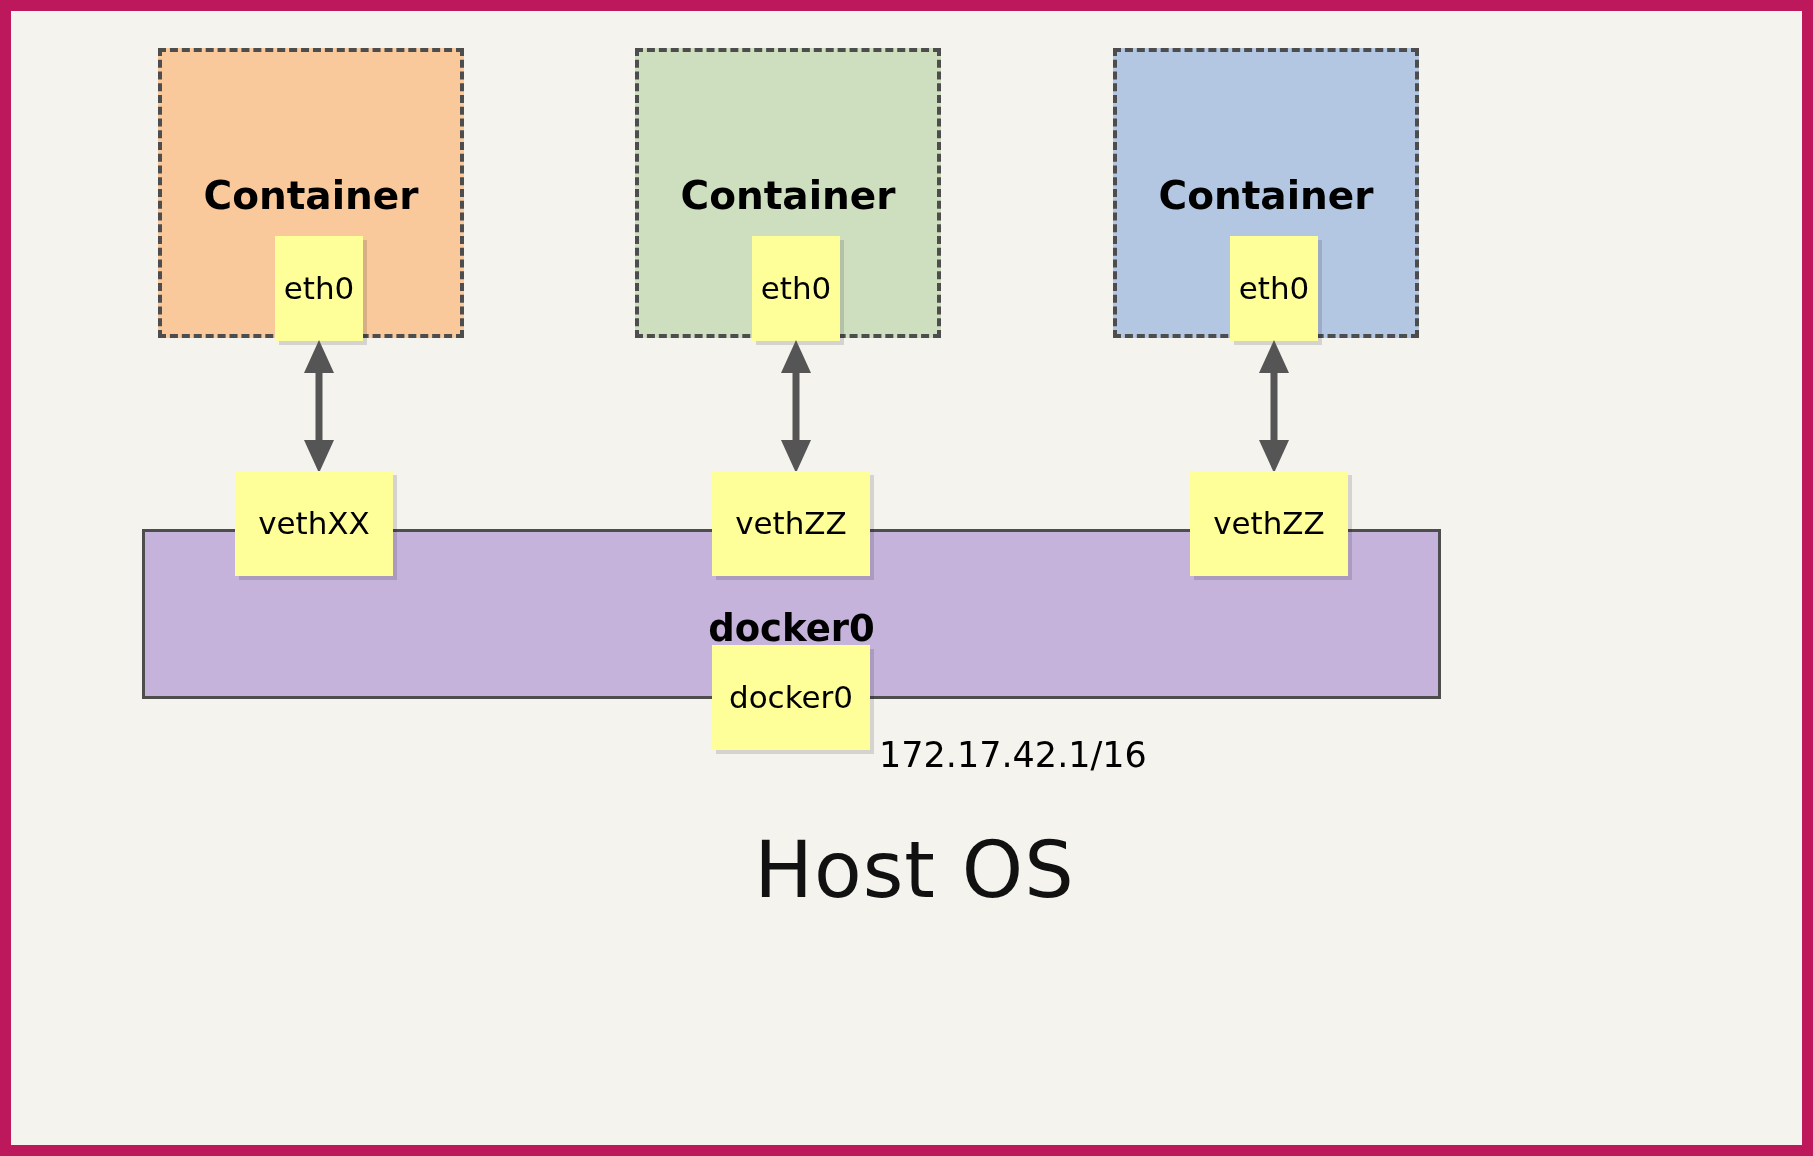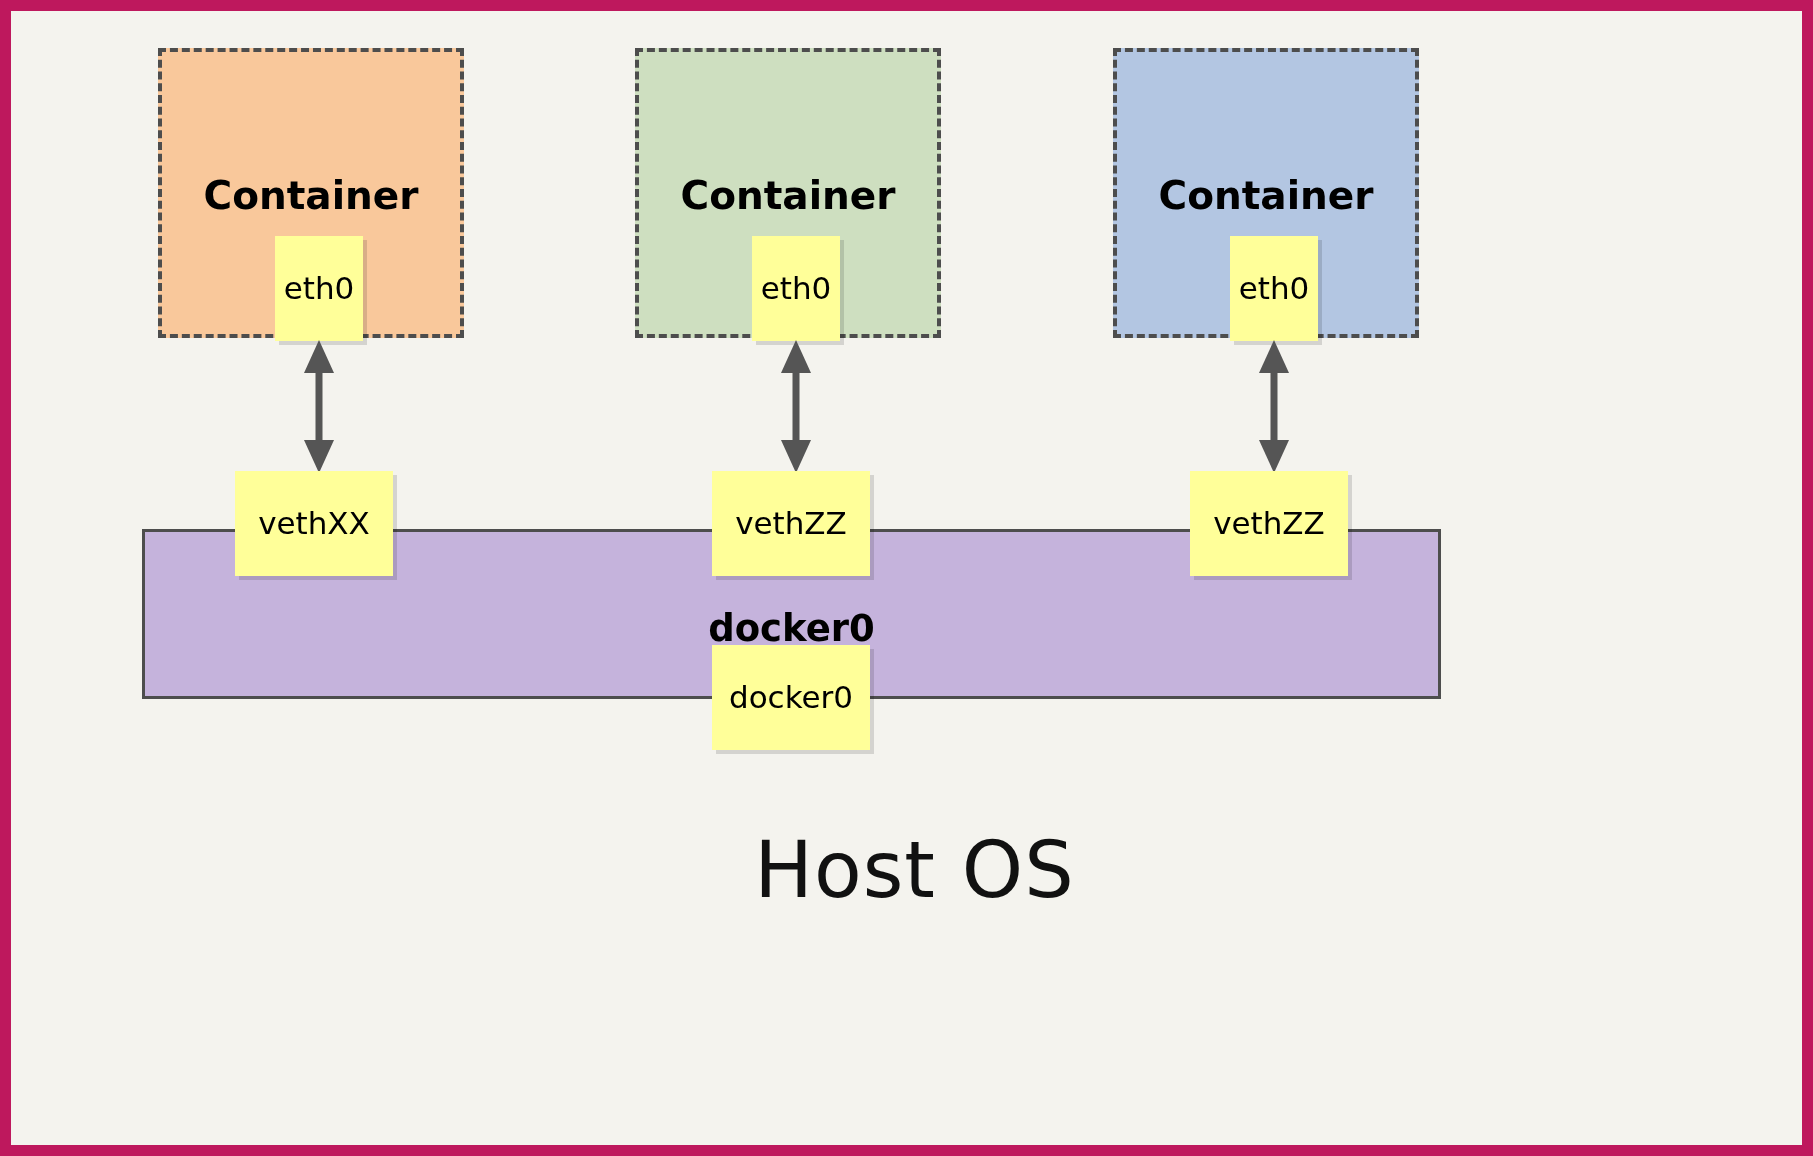--- a/index.html
+++ b/index.html
@@ -165,17 +165,18 @@
     </div>
 
     <div class="ybox" style="left:1179px; top:460px; width:158px; height:105px;">
       <span class="ybox-label">vethZZ</span>
     </div>
 
     <div class="ybox" style="left:701px; top:634px; width:158px; height:105px;">
       <span class="ybox-label">docker0</span>
     </div>
 
+    <div id="ip-text" style="left:868px; top:727px;">172.17.42.1/16</div>
 
     <div id="host-os" style="top:820px;">Host OS</div>
 
   </div>
 </div>
 
 </body></html>

